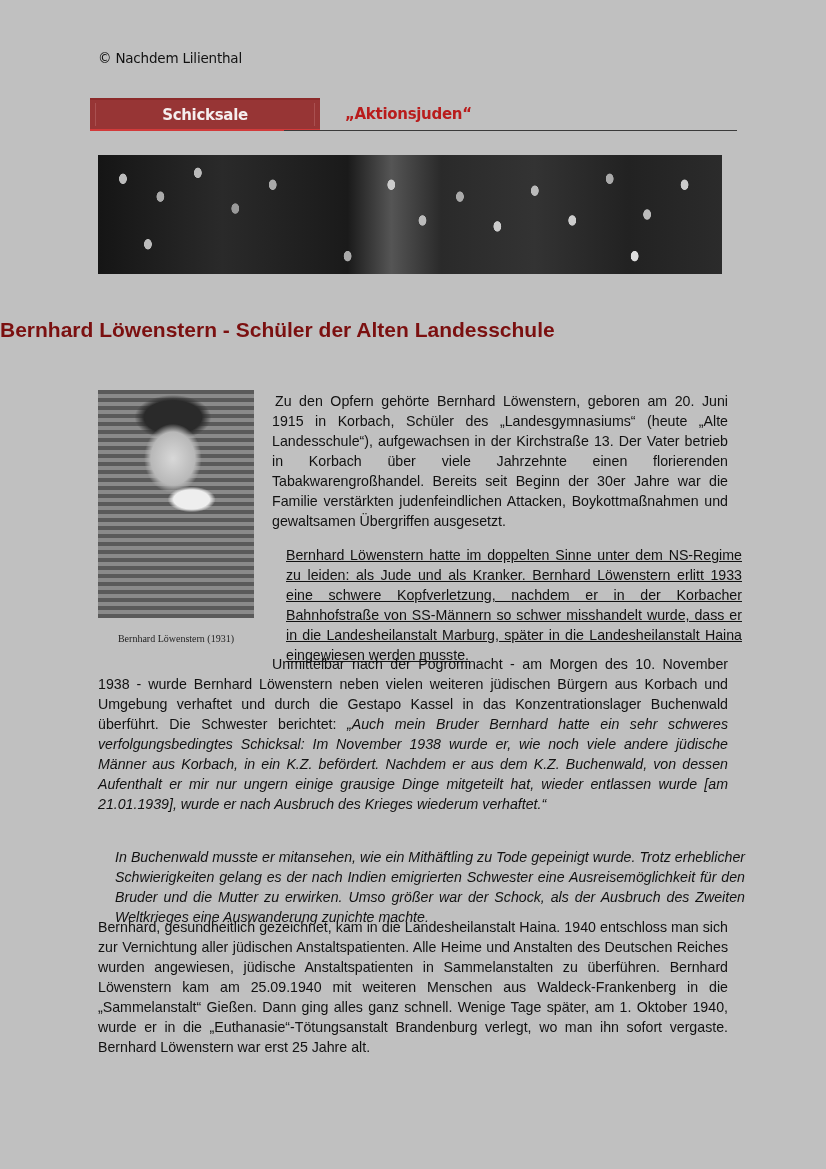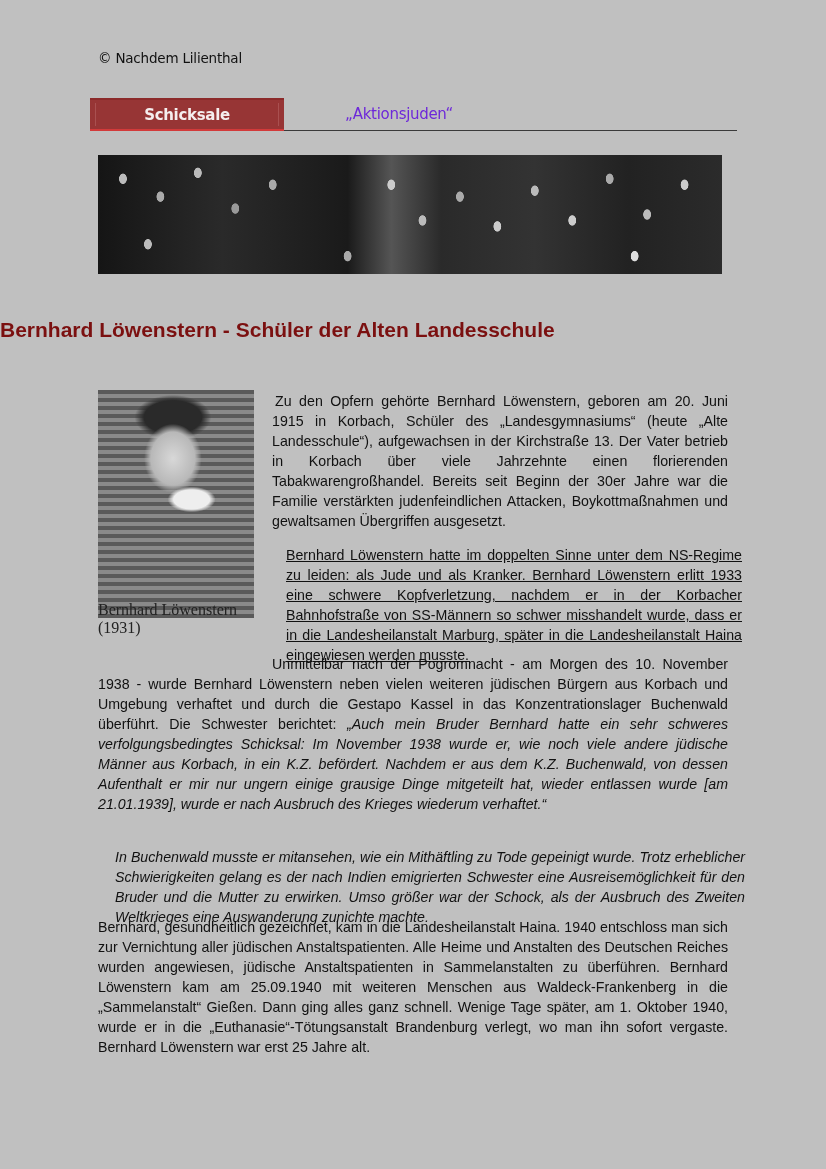--- a/index.html
+++ b/index.html
@@ -18,21 +18,21 @@
       letter-spacing: -0.2px;
     }
     .header-bar {
       position: absolute; left: 90px; top: 98px; width: 647px; height: 34px;
     }
     .header-line {
       position: absolute; left: 194px; right: 0; bottom: 1px;
       height: 1px; background: #3a3a3a;
     }
     .tab {
-      position: absolute; left: 0; top: 0; width: 194px; height: 33px;
+      position: absolute; left: 0; top: 0; width: 230px; height: 33px;
       background: #973535;
       border-top: 2px solid #8c2a2a;
       border-bottom: 2px solid #d23a3a;
       box-sizing: border-box;
     }
     .tab::before, .tab::after {
       content: ""; position: absolute; top: 3px; bottom: 3px; width: 1px;
       background: #a95050;
     }
     .tab::before { left: 5px; }
@@ -40,21 +40,21 @@
     .tab-label {
       position: absolute; left: 0; right: 0; top: 6px;
       text-align: center;
       font-family: "DejaVu Sans", sans-serif;
       font-weight: bold; font-size: 15px; color: #f5eeee;
       letter-spacing: -0.3px;
     }
     .topic-label {
       position: absolute; left: 255px; top: 7px;
       font-family: "DejaVu Sans", sans-serif;
-      font-weight: normal; font-size: 15px; color: #6d28d9;
+      font-weight: bold; font-size: 15px; color: #b91c1c;
       letter-spacing: -0.3px;
     }
     .banner {
       position: absolute; left: 98px; top: 155px; width: 624px; height: 119px;
       background:
         radial-gradient(ellipse 6px 8px at 4% 20%, #bbb 60%, transparent 70%),
         radial-gradient(ellipse 6px 8px at 10% 35%, #aaa 60%, transparent 70%),
         radial-gradient(ellipse 6px 8px at 16% 15%, #bbb 60%, transparent 70%),
         radial-gradient(ellipse 6px 8px at 22% 45%, #999 60%, transparent 70%),
         radial-gradient(ellipse 6px 8px at 28% 25%, #aaa 60%, transparent 70%),
@@ -79,23 +79,24 @@
     .portrait {
       position: absolute; left: 98px; top: 390px; width: 156px; height: 228px;
       background:
         radial-gradient(ellipse 40px 48px at 48% 30%, #d8d8d8 0%, #b8b8b8 55%, transparent 72%),
         radial-gradient(ellipse 48px 28px at 48% 12%, #2a2a2a 60%, transparent 80%),
         radial-gradient(ellipse 30px 16px at 60% 48%, #eee 60%, transparent 80%),
         repeating-linear-gradient(180deg, #5a5a5a 0px, #5a5a5a 4px, #8a8a8a 4px, #8a8a8a 8px);
       background-color: #6a6a6a;
     }
     .portrait-caption {
-      position: absolute; left: 98px; top: 601px; width: 156px;
+      position: absolute; left: 98px; top: 633px; width: 156px;
+      text-align: center;
       font-family: "Liberation Serif", serif;
-      font-size: 16px; color: #222;
+      font-size: 10px; color: #222;
     }
     .para {
       position: absolute;
       font-size: 14.2px; line-height: 20px;
       text-align: justify;
       color: #111;
     }
     .p1 { left: 272px; top: 391px; width: 456px; text-indent: 3px; }
     .p2 { left: 272px; top: 531px; width: 456px; }
     .p3 { left: 98px; top: 654px; width: 630px; text-indent: 174px; }

